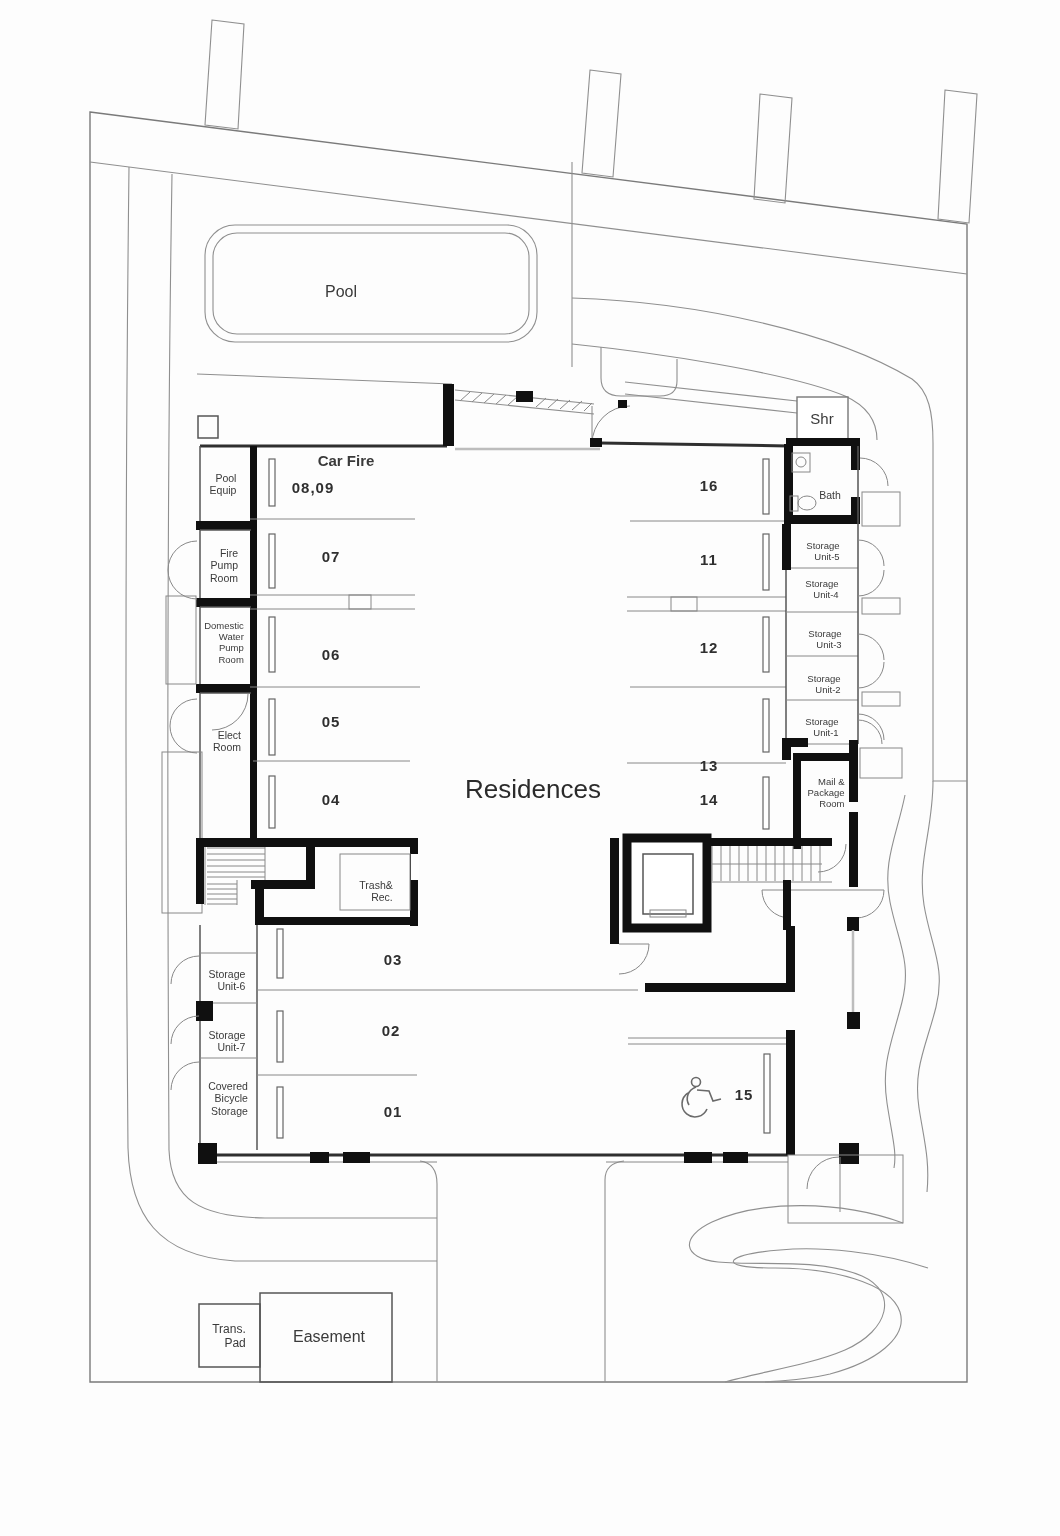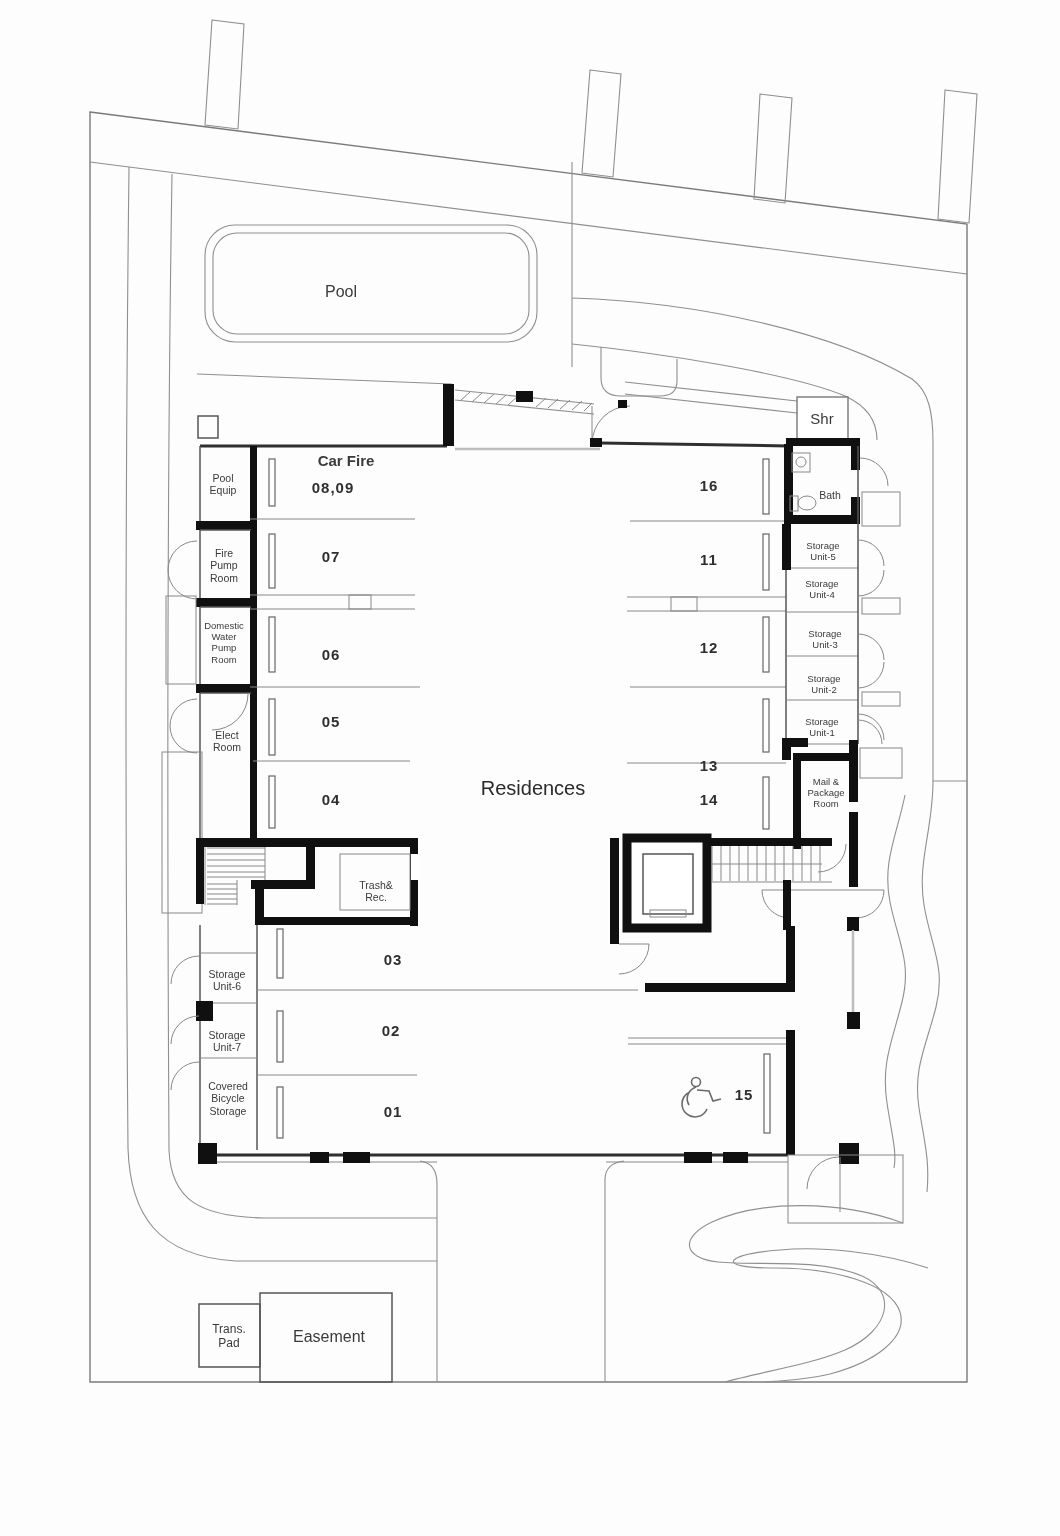--- a/index.html
+++ b/index.html
@@ -8,27 +8,27 @@
   svg{position:absolute;left:0;top:0;}
   .ln{stroke:#7a7a7a;stroke-width:1.4;fill:none}
   .ln2{stroke:#8f8f8f;stroke-width:1.1;fill:none}
   .thin{stroke:#555;stroke-width:1.5;fill:none}
   .fine{stroke:#888;stroke-width:1;fill:none}
   .wall{fill:#101010;stroke:none}
   .wline{stroke:#2f2f2f;stroke-width:3;fill:none}
   .gray{stroke:#bdbdbd;stroke-width:2.5;fill:none}
   .tick{fill:#fff;stroke:#666;stroke-width:1.2}
   .whitebox{fill:#fff;stroke:#777;stroke-width:1.4}
-  .lbl{position:absolute;transform:translate(-50%,-50%);text-align:center;color:#3a3a3a;
+  .lbl{position:absolute;transform:translate(-50%,-50%);text-align:right;color:#3a3a3a;
        white-space:pre-line;line-height:1.18;}
   .xxs{font-size:9.5px;}
   .xs{font-size:10.5px;}
   .num{font-size:15px;color:#2f2f2f;letter-spacing:1px;font-weight:bold;}
   .md{font-size:16px;}
-  .big{font-size:20px;color:#2b2b2b;}
+  .big{font-size:26px;color:#2b2b2b;}
   .title{font-size:22px;letter-spacing:11px;color:#333;font-weight:500;}
 </style>
 </head>
 <body>
 
 <div class="page">
 
 <svg width="1060" height="1536" viewBox="0 0 1060 1536" xmlns="http://www.w3.org/2000/svg">
 
   <g>
@@ -326,21 +326,21 @@
     <path class="fine" d="M807,1189 A32,32 0 0 1 839,1157"></path>
     <path class="fine" d="M840,1157 L840,1212"></path>
   </g>
 
 </svg>
 
 <div class="lbl md" style="left:341px;top:292px">Pool</div>
 <div class="lbl md" style="left:822px;top:419px;font-size:15px">Shr</div>
 
 <div class="lbl md" style="left:346px;top:461px;font-size:15px;font-weight:bold">Car Fire</div>
-<div class="lbl num" style="left:333px;top:488px">08,09</div>
+<div class="lbl num" style="left:313px;top:488px">08,09</div>
 
 <div class="lbl xs" style="left:223px;top:484px">Pool
 Equip</div>
 <div class="lbl xs" style="left:224px;top:566px">Fire
 Pump
 Room</div>
 <div class="lbl xxs" style="left:224px;top:642px">Domestic
 Water
 Pump
 Room</div>

